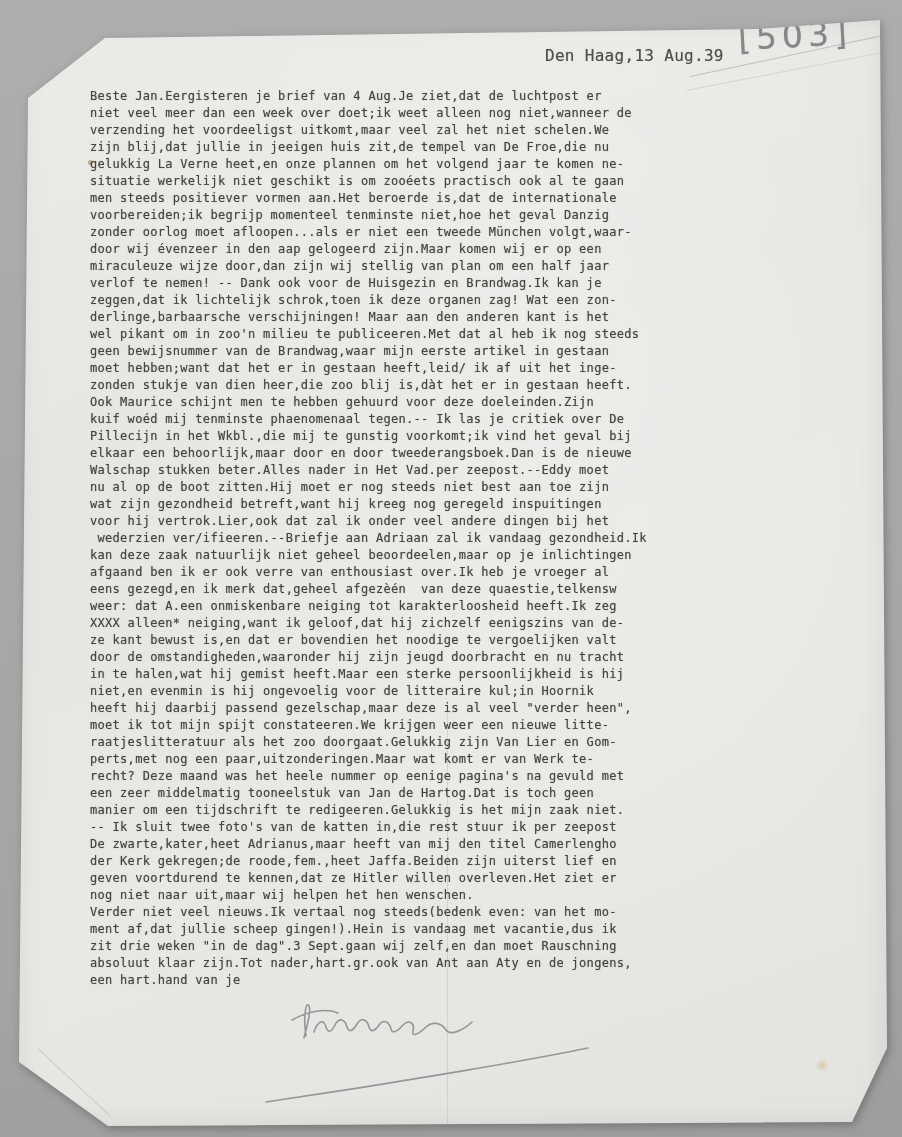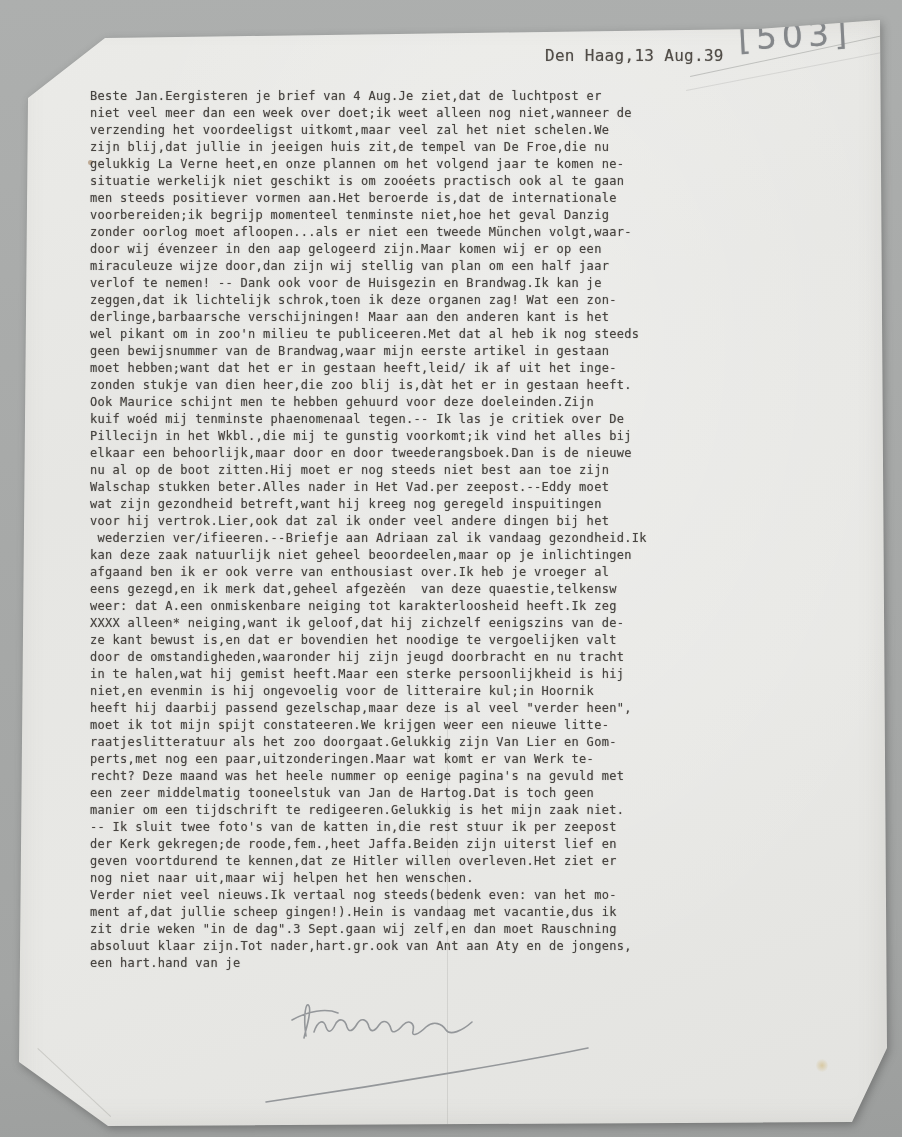--- a/index.html
+++ b/index.html
@@ -103,44 +103,45 @@
           <div class="line">miraculeuze wijze door,dan zijn wij stellig van plan om een half jaar</div>
           <div class="line">verlof te nemen! -- Dank ook voor de Huisgezin en Brandwag.Ik kan je</div>
           <div class="line">zeggen,dat ik lichtelijk schrok,toen ik deze organen zag! Wat een zon-</div>
           <div class="line">derlinge,barbaarsche verschijningen! Maar aan den anderen kant is het</div>
           <div class="line">wel pikant om in zoo'n milieu te publiceeren.Met dat al heb ik nog steeds</div>
           <div class="line">geen bewijsnummer van de Brandwag,waar mijn eerste artikel in gestaan</div>
           <div class="line">moet hebben;want dat het er in gestaan heeft,leid/ ik af uit het inge-</div>
           <div class="line">zonden stukje van dien heer,die zoo blij is,dàt het er in gestaan heeft.</div>
           <div class="line">Ook Maurice schijnt men te hebben gehuurd voor deze doeleinden.Zijn</div>
           <div class="line">kuif woéd mij tenminste phaenomenaal tegen.-- Ik las je critiek over De</div>
-          <div class="line">Pillecijn in het Wkbl.,die mij te gunstig voorkomt;ik vind het alles bij</div>
+          <div class="line">Pillecijn in het Wkbl.,die mij te gunstig voorkomt;ik vind het geval bij</div>
           <div class="line">elkaar een behoorlijk,maar door en door tweederangsboek.Dan is de nieuwe</div>
+          <div class="line">Walschap stukken beter.Alles nader in Het Vad.per zeepost.--Eddy moet</div>
           <div class="line">nu al op de boot zitten.Hij moet er nog steeds niet best aan toe zijn</div>
-          <div class="line">Walschap stukken beter.Alles nader in Het Vad.per zeepost.--Eddy moet</div>
           <div class="line">wat zijn gezondheid betreft,want hij kreeg nog geregeld inspuitingen</div>
           <div class="line">voor hij vertrok.Lier,ook dat zal ik onder veel andere dingen bij het</div>
           <div class="line"> wederzien ver/ifieeren.--Briefje aan Adriaan zal ik vandaag gezondheid.Ik</div>
           <div class="line">kan deze zaak natuurlijk niet geheel beoordeelen,maar op je inlichtingen</div>
           <div class="line">afgaand ben ik er ook verre van enthousiast over.Ik heb je vroeger al</div>
           <div class="line">eens gezegd,en ik merk dat,geheel afgezèén  van deze quaestie,telkensw</div>
           <div class="line">weer: dat A.een onmiskenbare neiging tot karakterloosheid heeft.Ik zeg</div>
           <div class="line">XXXX alleen* neiging,want ik geloof,dat hij zichzelf eenigszins van de-</div>
           <div class="line">ze kant bewust is,en dat er bovendien het noodige te vergoelijken valt</div>
           <div class="line">door de omstandigheden,waaronder hij zijn jeugd doorbracht en nu tracht</div>
           <div class="line">in te halen,wat hij gemist heeft.Maar een sterke persoonlijkheid is hij</div>
           <div class="line">niet,en evenmin is hij ongevoelig voor de litteraire kul;in Hoornik</div>
           <div class="line">heeft hij daarbij passend gezelschap,maar deze is al veel "verder heen",</div>
           <div class="line">moet ik tot mijn spijt constateeren.We krijgen weer een nieuwe litte-</div>
           <div class="line">raatjeslitteratuur als het zoo doorgaat.Gelukkig zijn Van Lier en Gom-</div>
           <div class="line">perts,met nog een paar,uitzonderingen.Maar wat komt er van Werk te-</div>
           <div class="line">recht? Deze maand was het heele nummer op eenige pagina's na gevuld met</div>
           <div class="line">een zeer middelmatig tooneelstuk van Jan de Hartog.Dat is toch geen</div>
           <div class="line">manier om een tijdschrift te redigeeren.Gelukkig is het mijn zaak niet.</div>
           <div class="line">-- Ik sluit twee foto's van de katten in,die rest stuur ik per zeepost</div>
+          <div class="line">De zwarte,kater,heet Adrianus,maar heeft van mij den titel Camerlengho</div>
           <div class="line">der Kerk gekregen;de roode,fem.,heet Jaffa.Beiden zijn uiterst lief en</div>
           <div class="line">geven voortdurend te kennen,dat ze Hitler willen overleven.Het ziet er</div>
           <div class="line">nog niet naar uit,maar wij helpen het hen wenschen.</div>
           <div class="line">Verder niet veel nieuws.Ik vertaal nog steeds(bedenk even: van het mo-</div>
           <div class="line">ment af,dat jullie scheep gingen!).Hein is vandaag met vacantie,dus ik</div>
           <div class="line">zit drie weken "in de dag".3 Sept.gaan wij zelf,en dan moet Rauschning</div>
           <div class="line">absoluut klaar zijn.Tot nader,hart.gr.ook van Ant aan Aty en de jongens,</div>
           <div class="line">een hart.hand van je</div>
         </div>
 

